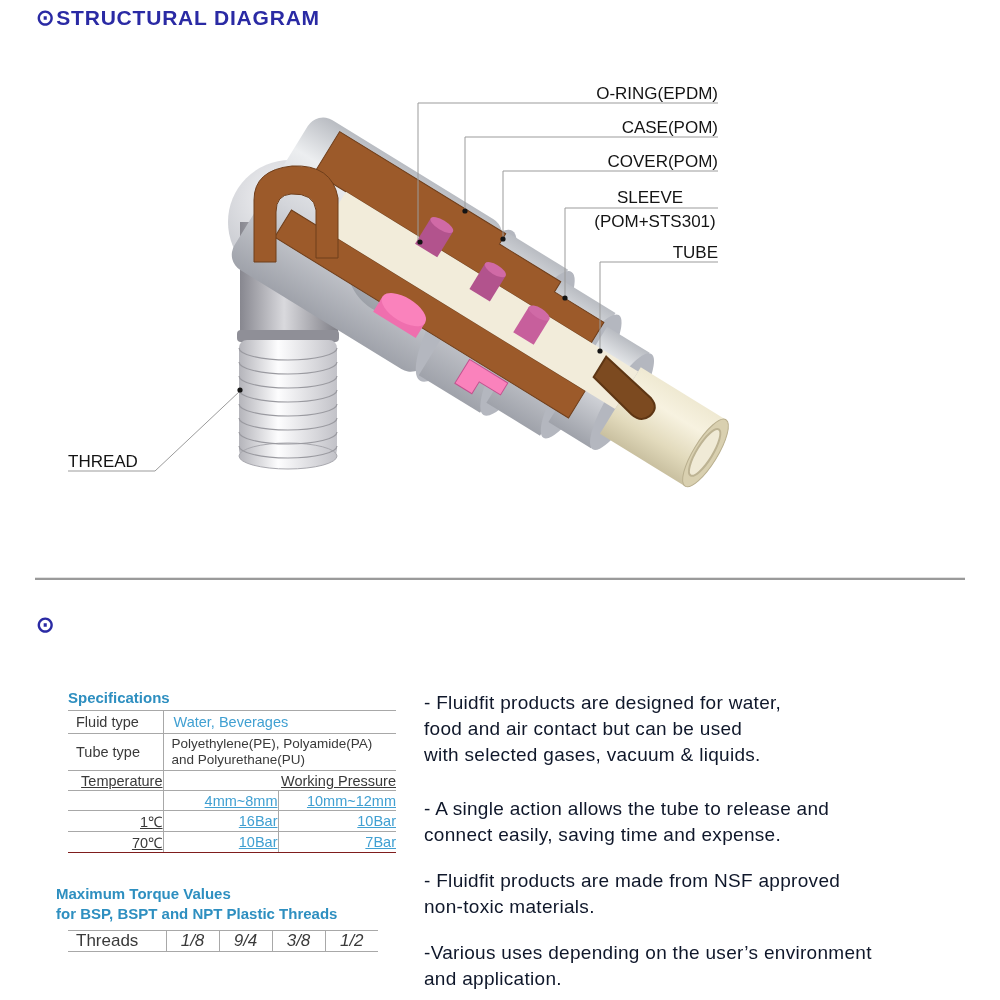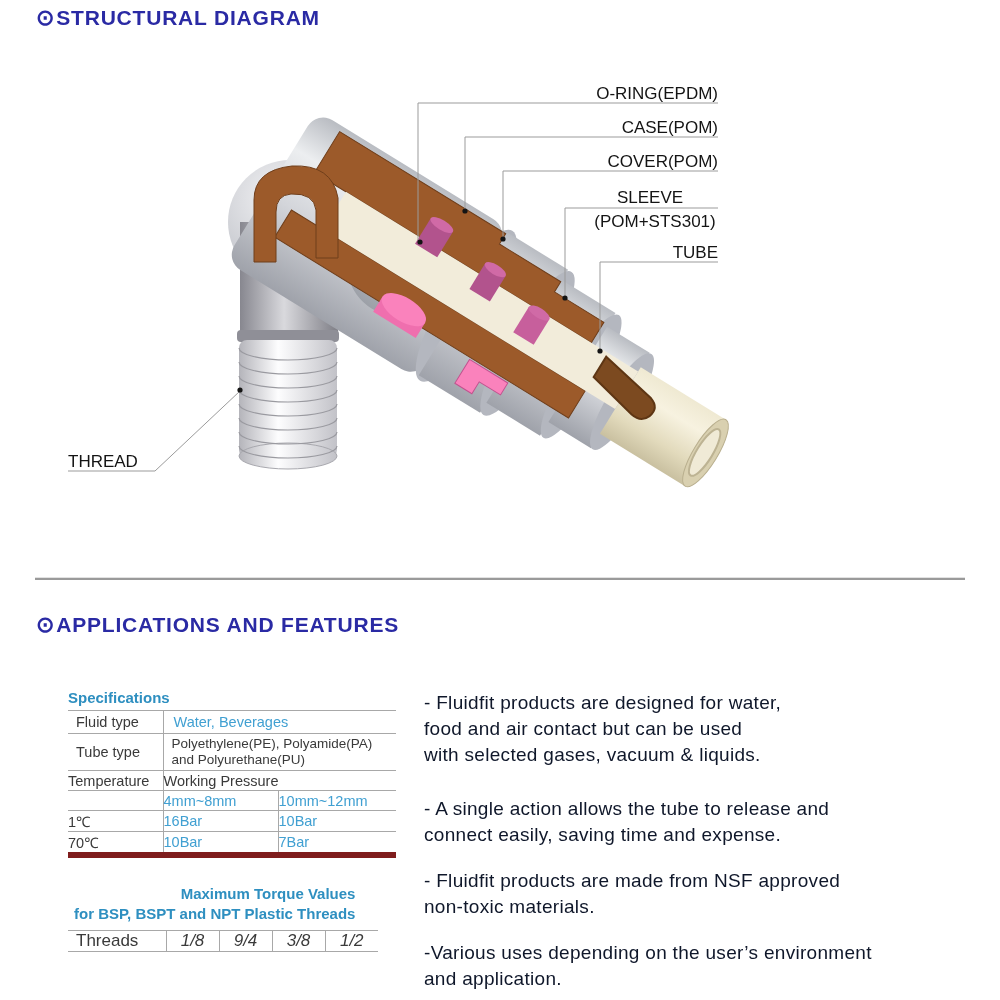--- a/index.html
+++ b/index.html
@@ -13,26 +13,26 @@
   .section-title .bullet { font-size:22px; font-weight:bold; margin-right:1px; }
 
   
   .divider { left:35px; top:577px; width:930px; height:3px;
     border-top:1px solid #e2e2e2; background:#9a9a9a; }
 
   
   text.part-label { font-family:"Liberation Sans", sans-serif; font-size:17px; fill:#141414; }
 
   
-  .tbl-title { color:#2e8fc0; font-weight:bold; font-size:15px; line-height:20px;text-align:right; }
+  .tbl-title { color:#2e8fc0; font-weight:bold; font-size:15px; line-height:20px; }
   table.spec { border-collapse:collapse; table-layout:fixed; width:328px; font-size:14.5px; color:#3a3a3a; }
   table.spec td { border-top:1px solid #a8a8a8; vertical-align:middle; height:20px; }
-  table.spec tr:last-child td { border-bottom:6px solid #7f1d1d; }
+  table.spec tr:last-child td { border-bottom:1px solid #7f1d1d; }
   td.lbl { padding-left:8px; }
-  td.ctr { text-align:left; }
+  td.ctr { text-align:right;text-decoration:underline; }
   td.vline { border-left:1px solid #a8a8a8; }
   td.blue { color:#41a0d2; }
   td.val { padding-left:10px; }
   td.small { font-size:13.5px; line-height:16px; padding:2px 0 2px 8px; }
 
   table.torque { border-collapse:collapse; table-layout:fixed; width:310px; font-size:17px; color:#3a3a3a; }
   table.torque td { border-top:1px solid #a8a8a8; height:17px; text-align:center; }
   table.torque tr:last-child td { border-bottom:1px solid #a8a8a8; }
   table.torque td.lbl { text-align:left; padding-left:8px; }
   table.torque td.vline { border-left:1px solid #a8a8a8;font-style:italic; }
@@ -164,21 +164,20 @@
   <text class="part-label" x="650" y="203" text-anchor="middle">SLEEVE</text>
   <text class="part-label" x="655" y="227" text-anchor="middle">(POM+STS301)</text>
   <text class="part-label" x="718" y="258" text-anchor="end">TUBE</text>
   <text class="part-label" x="68" y="467" text-anchor="start">THREAD</text>
 </svg>
 
 <div class="abs divider"></div>
 
 <div class="abs section-title" style="left:36px; top:612px;">
   <span class="bullet">⊙</span>
-  <span>APPLICATIONS AND FEATURES</span>
 </div>
 
 <div class="abs tbl-title" style="left:68px; top:688px;">Specifications</div>
 
 <table class="spec abs" style="left:68px; top:710px;">
   <colgroup>
       <col style="width:95px">
       <col style="width:115px">
       <col style="width:118px">
     </colgroup>
@@ -206,21 +205,21 @@
     <td class="vline ctr blue">10Bar</td>
   </tr>
   <tr>
     <td class="ctr">70℃</td>
     <td class="vline ctr blue">10Bar</td>
     <td class="vline ctr blue">7Bar</td>
   </tr>
 </tbody>
   </table>
 
-<div class="abs tbl-title" style="left:74px; top:884px;">
+<div class="abs tbl-title" style="left:56px; top:884px;">
   <div>Maximum Torque Values</div>
   <div>for BSP, BSPT and NPT Plastic Threads</div>
 </div>
 
 <table class="torque abs" style="left:68px; top:930px;">
   <colgroup>
       <col style="width:98px">
       <col style="width:53px">
       <col style="width:53px">
       <col style="width:53px">

